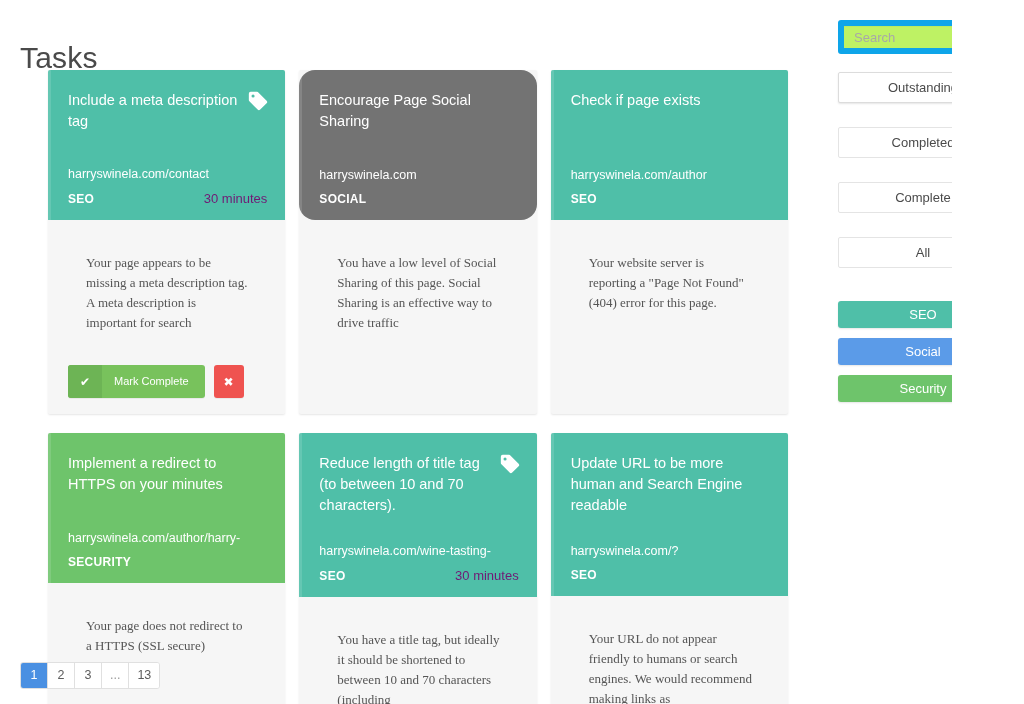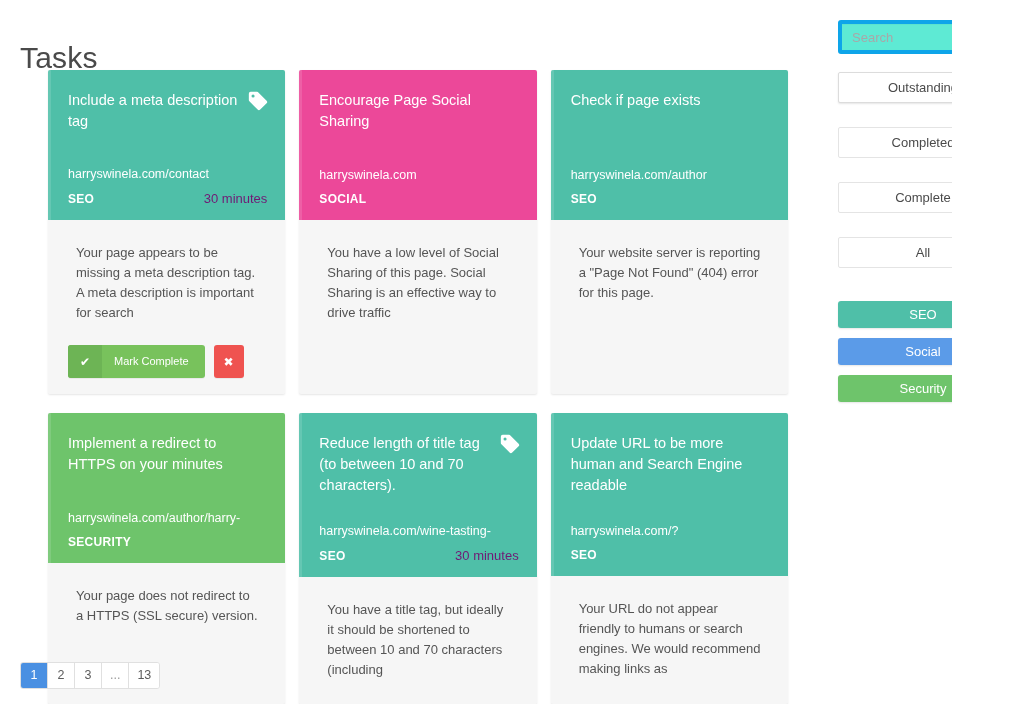--- a/index.html
+++ b/index.html
@@ -35,21 +35,21 @@
     overflow: hidden;
   }
   .card-head {
     position: relative;
     padding: 20px 18px 14px 20px;
     color: #ffffff;
     min-height: 150px;
     display: flex; flex-direction: column;
   }
   .card-head.teal     { background: #4fbfa8; }
-  .card-head.blue     { background: #ec4899; }
+  .card-head.blue     { background: #737373; border-radius: 16px; }
   .card-head.green    { background: #6ec46b; }
   .card-head::before {
     content: ""; position: absolute; left: 0; top: 0; bottom: 0; width: 3px;
     background: rgba(255,255,255,0.13);
   }
 
   .card-title {
     font-size: 14.5px; line-height: 21px; font-weight: 400;
     color: #ffffff; padding-right: 26px;
     margin: 0 0 4px 0;
@@ -72,21 +72,22 @@
   .card-time { font-size: 13px; color: #701a75; font-weight: 400; }
 
   .card-body {
     background: #f6f6f6;
     padding: 15px 18px 16px 20px;
     min-height: 117px;
     display: flex; flex-direction: column;
   }
   .card-desc {
     font-size: 13px; line-height: 20px; color: #555555;
-    margin: 8px;
+    margin: 18px;
+    font-family: Liberation Serif, serif;
   }
   .card-actions { margin-top: 14px; display: flex; align-items: center; gap: 9px; }
 
   .btn-complete {
     display: flex; align-items: stretch;
     border: none; padding: 0; cursor: pointer;
     border-radius: 3px; overflow: hidden;
     background: #78c25c;
     font-family: inherit;
     box-shadow: 0 1px 0 rgba(0,0,0,0.05);
@@ -105,22 +106,22 @@
     color: #ffffff; width: 30px; height: 33px;
     font-size: 12px; cursor: pointer; font-family: inherit;
     display: flex; align-items: center; justify-content: center;
     box-shadow: 0 1px 0 rgba(0,0,0,0.05);
   }
 
   
   .sidebar { position: absolute; left: 838px; top: 20px; width: 170px; }
   .search-input {
     width: 170px; height: 34px;
-    border: 4px solid #0ea5e9; border-radius: 3px;
-    background: #5eead4; color: #555;
+    border: 6px solid #0ea5e9; border-radius: 3px;
+    background: #bef264; color: #555;
     font-size: 13px; font-family: inherit;
     padding: 0 10px; outline: none;
     box-shadow: inset 0 1px 1px rgba(0,0,0,0.03);
   }
   .search-input::placeholder { color: #a8a8a8; }
 
   .filter-group { margin-top: 18px; }
   .filter-btn {
     display: block; width: 170px; height: 31px;
     background: #ffffff; border: 1px solid #e4e4e4;

